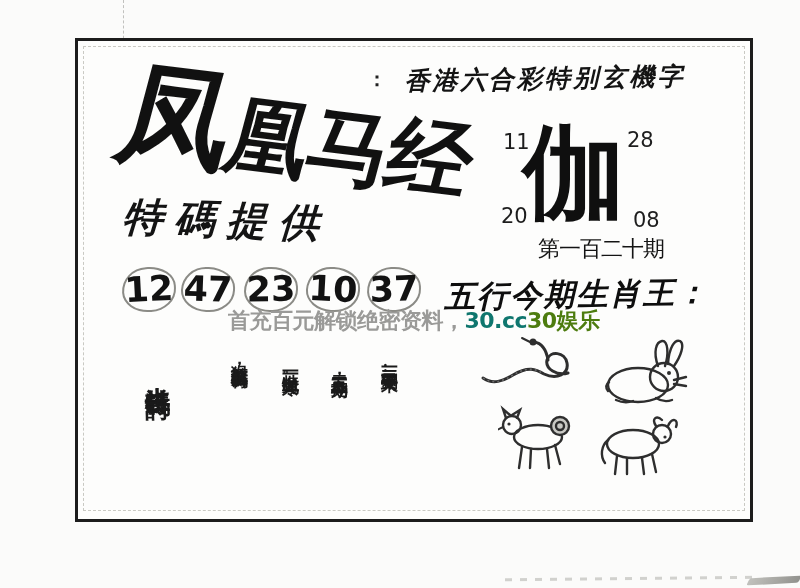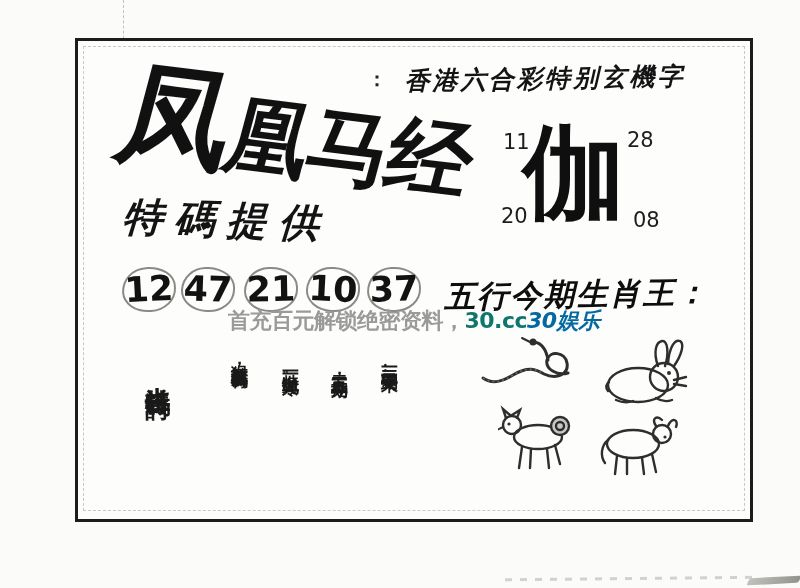--- a/index.html
+++ b/index.html
@@ -103,39 +103,40 @@
   <div class="stray-colon">：</div>
   <div class="top-heading">香港六合彩特别玄機字</div>
 
   <div class="mystery">
     <span class="corner-num cn-tl">11</span>
     <span class="corner-num cn-tr">28</span>
     <span class="corner-num cn-bl">20</span>
     <span class="corner-num cn-br">08</span>
     <span class="glyph">伽</span>
   </div>
+  <div class="issue-label">第一百二十期</div>
 
   <div class="num-circle nc1">
     <span>12</span>
   </div>
   <div class="num-circle nc2">
     <span>47</span>
   </div>
   <div class="num-circle nc3">
-    <span>21</span>
+    <span>23</span>
   </div>
   <div class="num-circle nc4">
     <span>10</span>
   </div>
   <div class="num-circle nc5">
     <span>37</span>
   </div>
 
   <div class="watermark">
-    <span style="color: rgb(154, 154, 152); text-align: right;">首充百元解锁绝密资料，</span><span style="color: #0f766e;">30.cc</span><span style="color: #0369a1; font-style: italic;">30娱乐</span>
+    <span style="color: rgb(154, 154, 152); text-align: right;">首充百元解锁绝密资料，</span><span style="color: #0f766e;">30.cc</span><span style="color: #4d7c0f;">30娱乐</span>
   </div>
 
   <div class="zodiac-heading">五行今期生肖王：</div>
 
   <div class="animal" style="left:478px;top:330px;">
     <svg width="100" height="58" viewBox="0 0 100 58">
       <g fill="none" stroke="#2e2e2e" stroke-width="3" stroke-linecap="round">
         <path d="M5 48 C15 55 25 51 35 45 C50 36 58 39 66 44 C79 50 91 44 89 33 C87 22 72 20 69 30 C67 39 79 46 90 43"></path>
         <path d="M70 30 C68 18 63 13 56 12"></path>
         <path d="M52 12 L44 8" stroke-width="2"></path>

